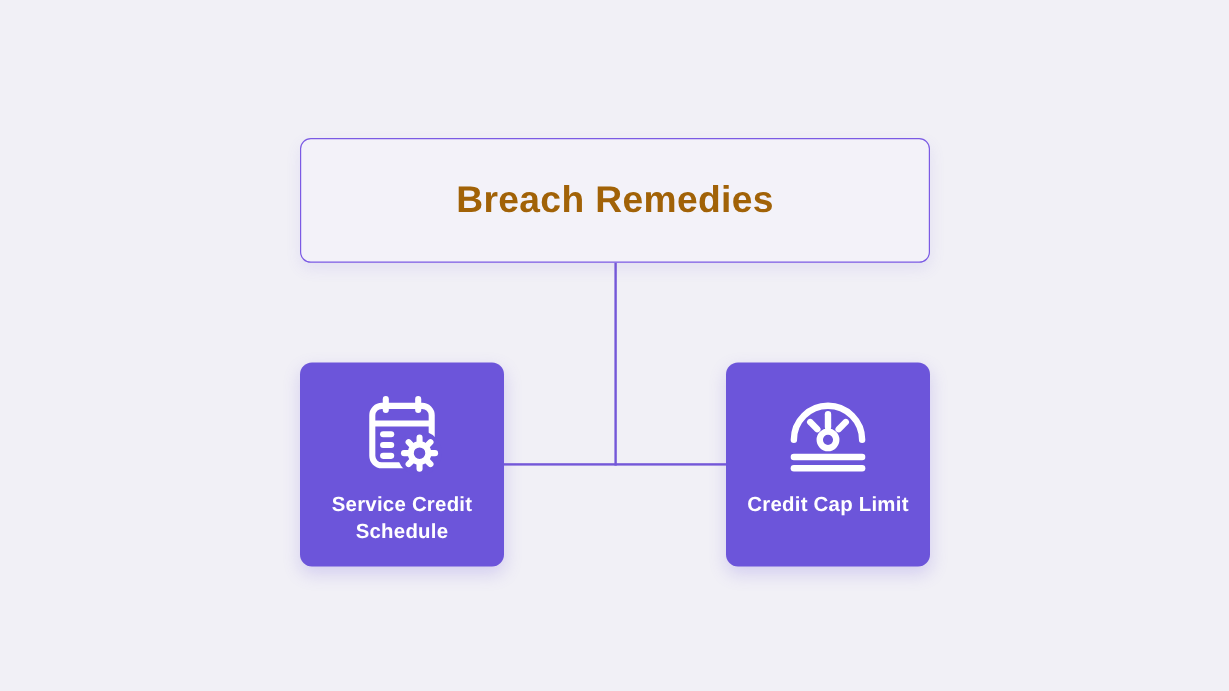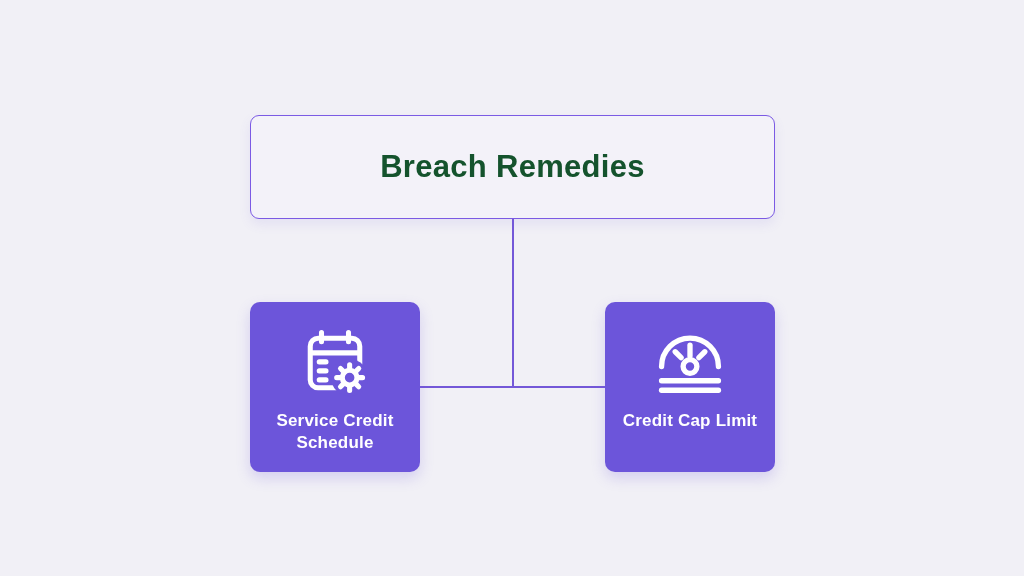--- a/index.html
+++ b/index.html
@@ -23,21 +23,21 @@
     border: 1.5px solid #7B5AE4;
     border-radius: 9px;
     display: flex;
     align-items: center;
     justify-content: center;
     box-shadow: 0 5px 12px rgba(110, 85, 218, 0.10);
   }
   .root-label {
     font-size: 31px;
     font-weight: 700;
-    color: #14532d;
+    color: #a16207;
     letter-spacing: 0.3px;
   }
   .connector {
     position: absolute;
     background: #7458D8;
   }
   .connector.vertical {
     left: 512px; top: 219px;
     width: 2px; height: 169px;
   }

